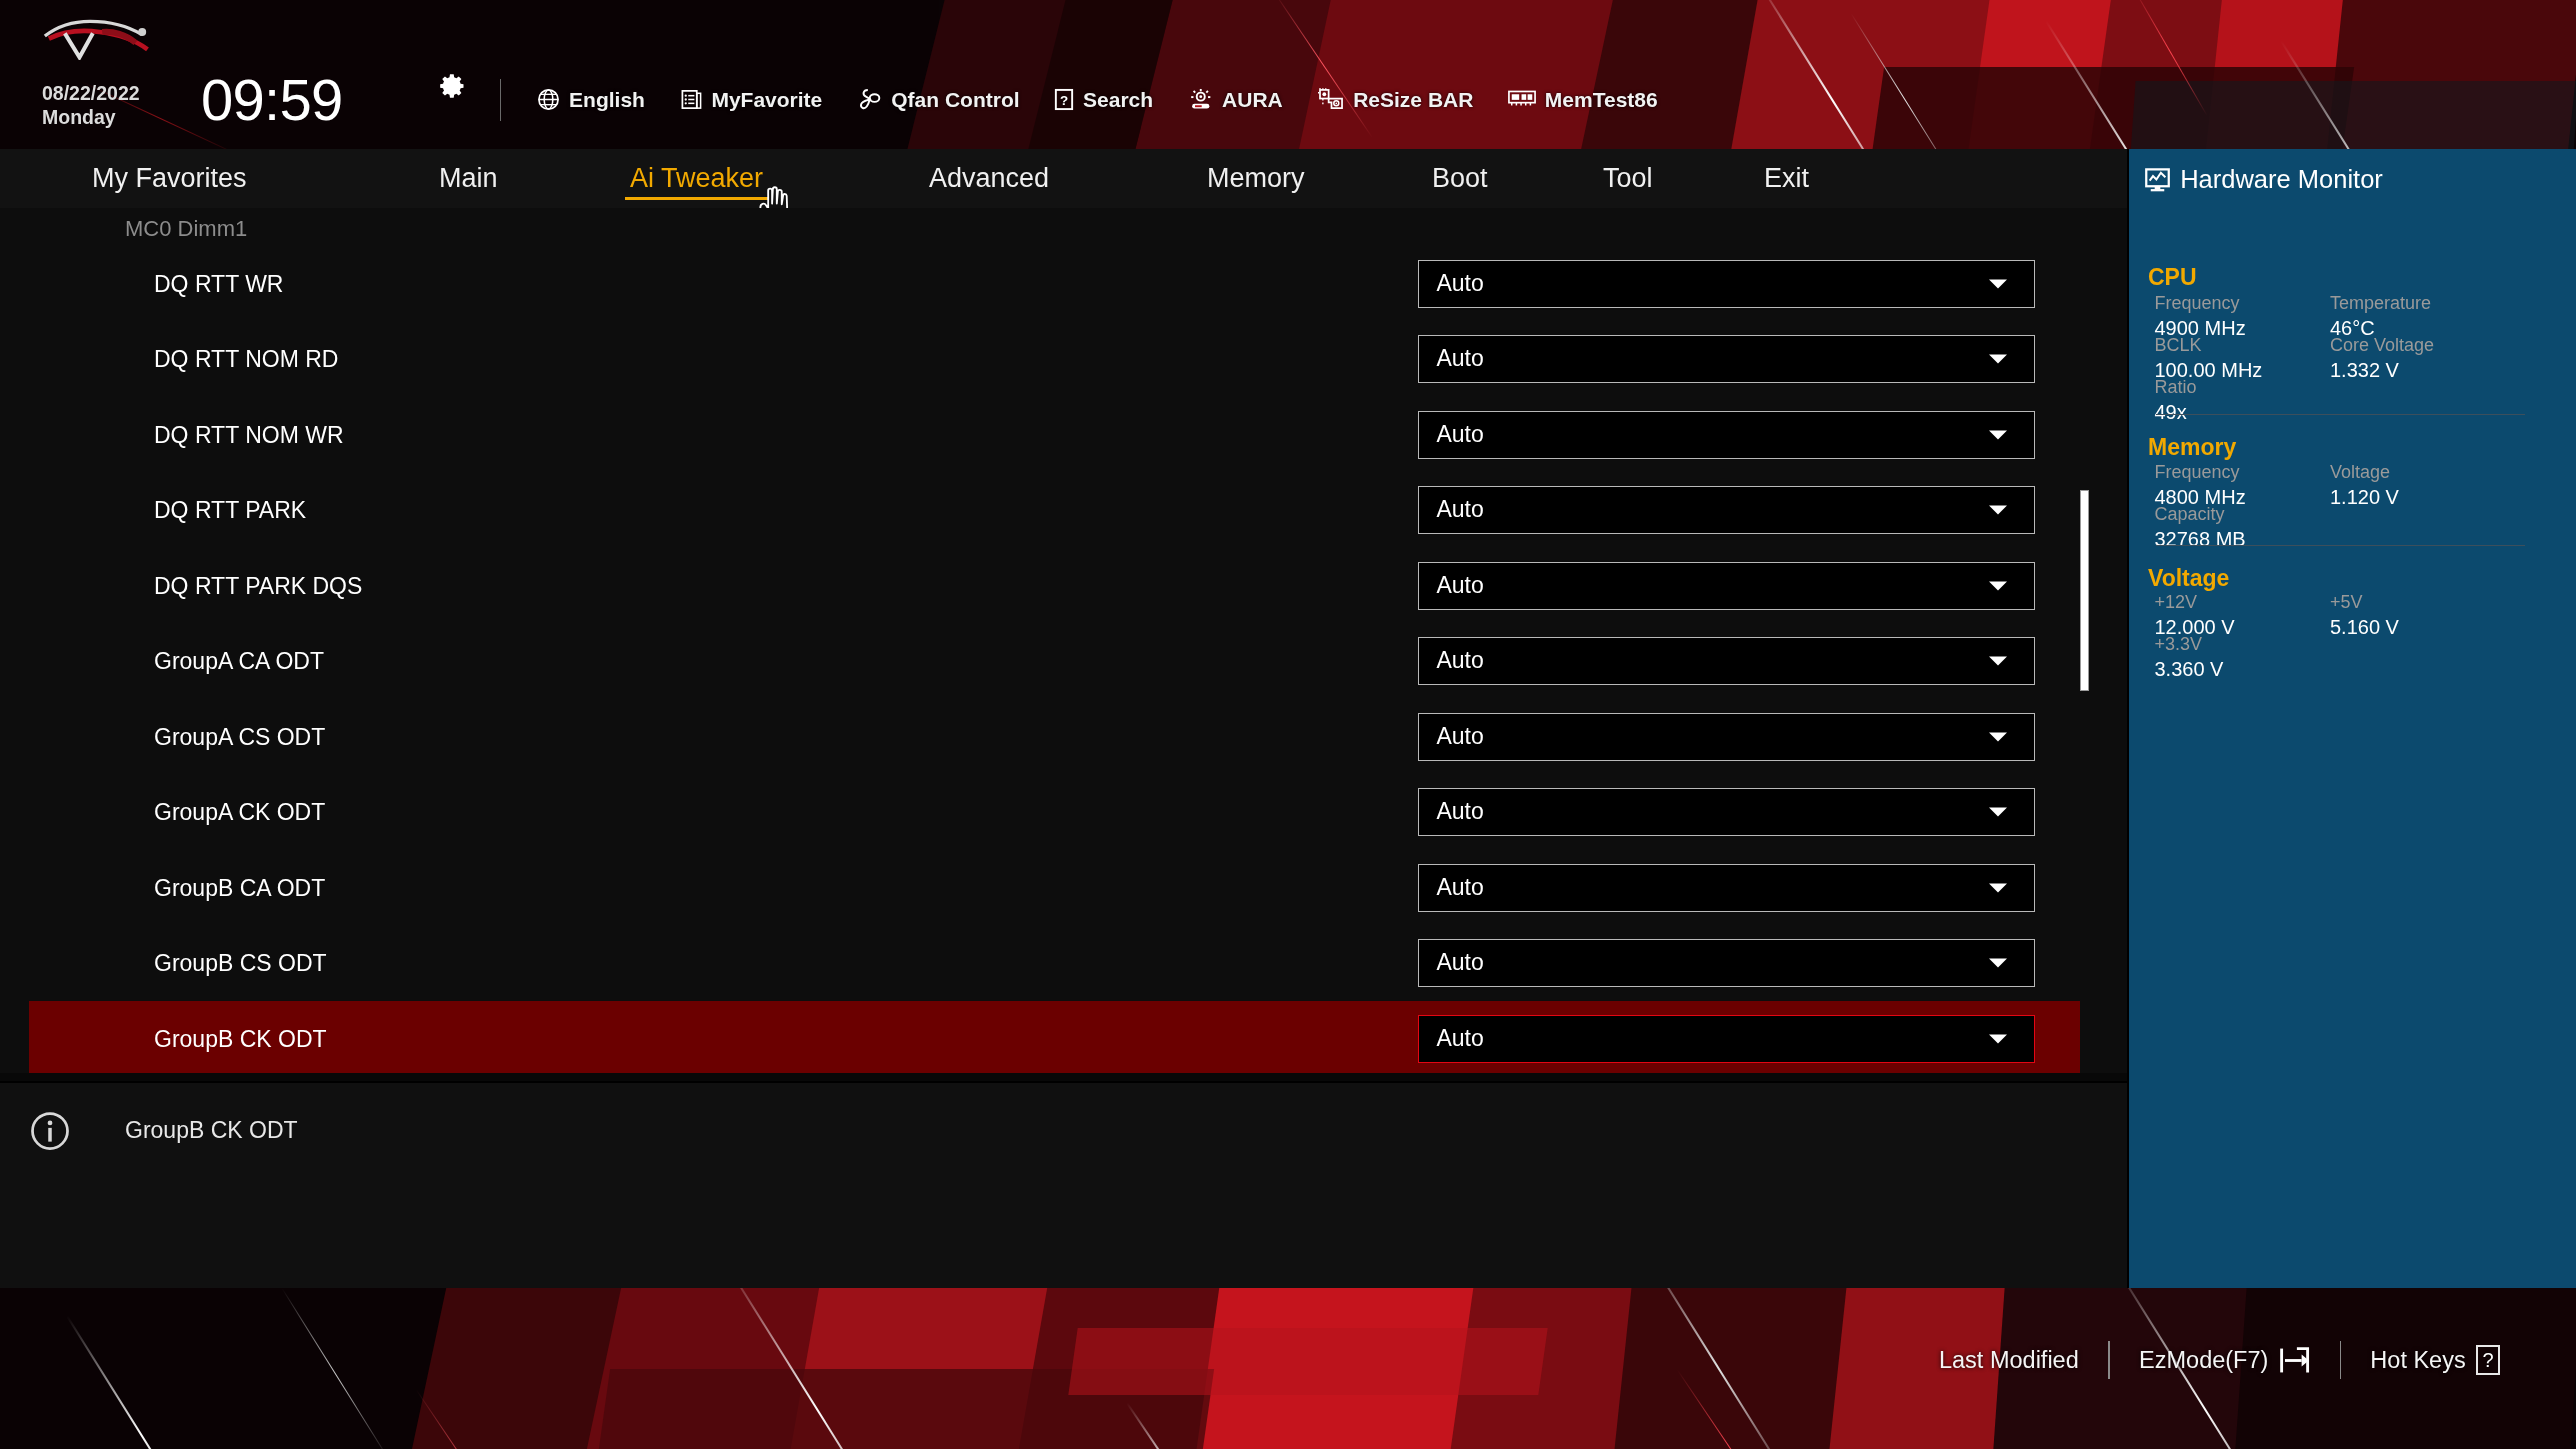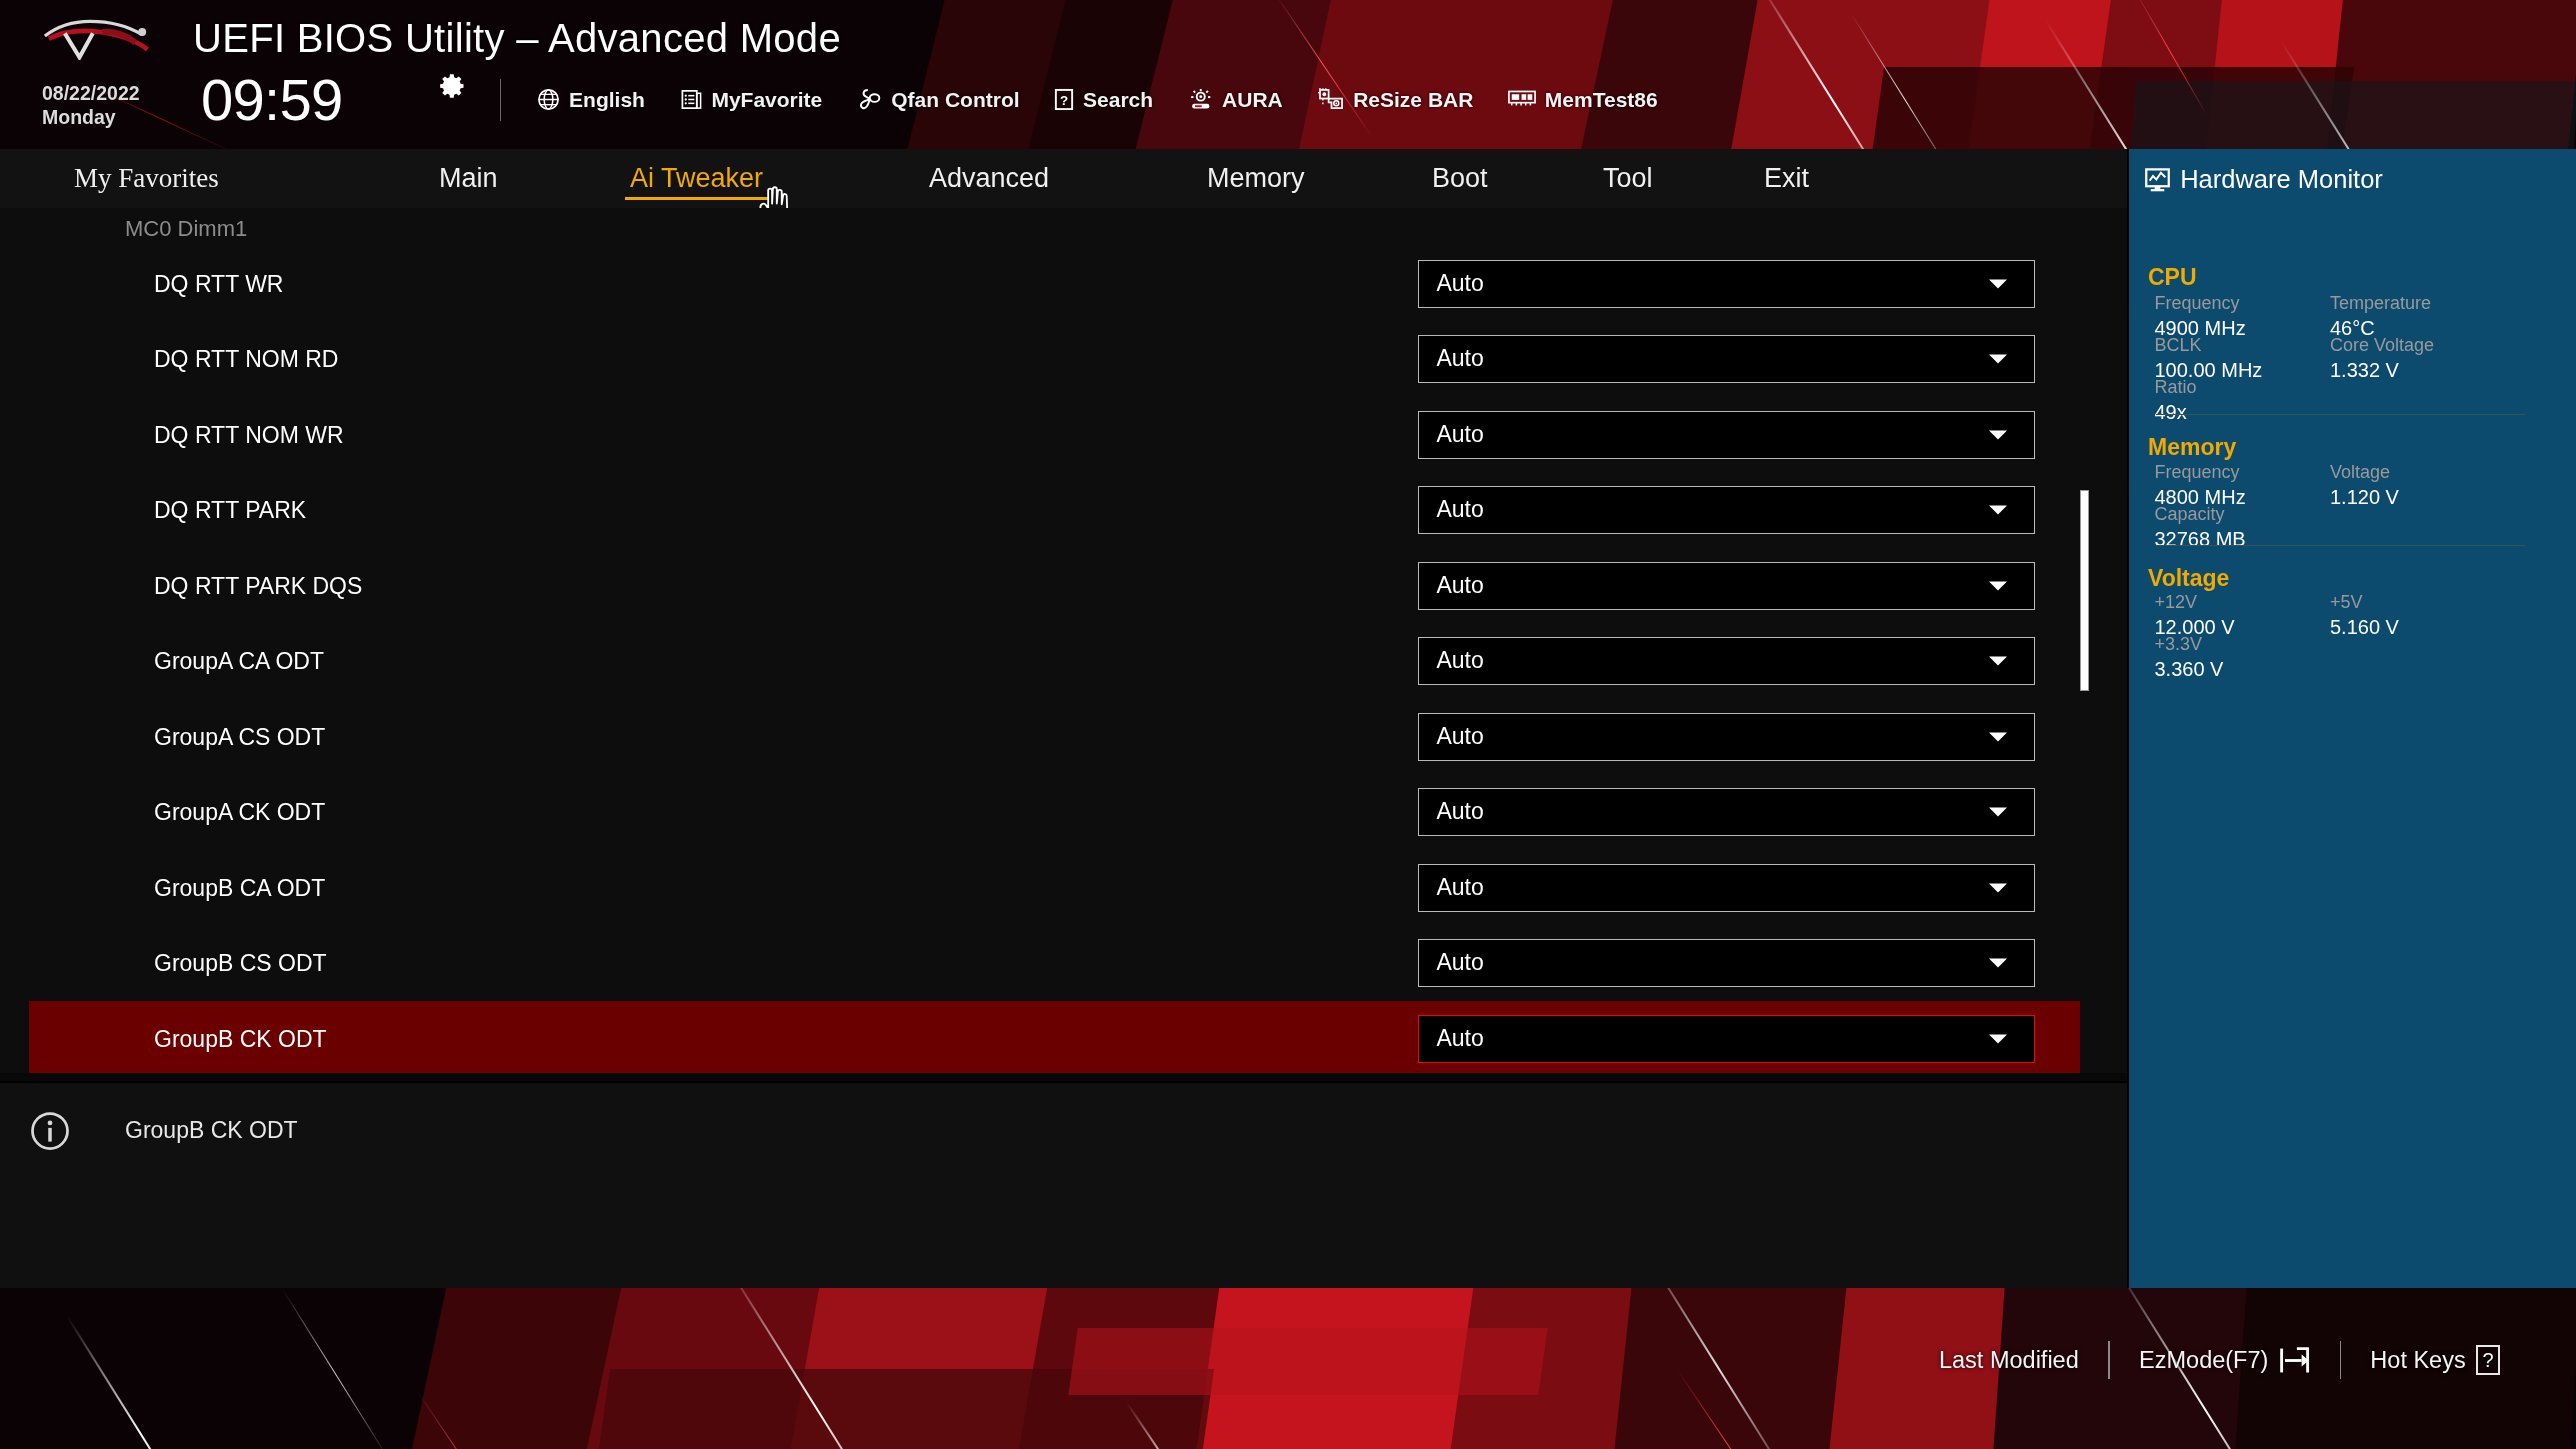--- a/index.html
+++ b/index.html
@@ -138,21 +138,20 @@
       </div>
 
     <svg class="logo" viewBox="0 0 175 66">
       <path d="M4 30 C22 16, 44 8, 72 8 C104 8, 130 16, 150 28" fill="none" stroke="#d8d8d8" stroke-width="5"></path>
       <path d="M10 34 C30 24, 56 20, 86 24 C118 28, 142 38, 158 50" fill="none" stroke="#b81020" stroke-width="7"></path>
       <path d="M34 26 L56 62 L76 26" fill="none" stroke="#e0e0e0" stroke-width="6"></path>
       <path d="M90 24 C106 22, 126 28, 140 40" fill="none" stroke="#8d0d18" stroke-width="9"></path>
       <circle cx="150" cy="24" r="6" fill="#d0d0d0"></circle>
     </svg>
 
-    <div class="title">UEFI BIOS Utility – Advanced Mode</div>
 
     <div class="datebox">
       <div>08/22/2022</div>
       <div>Monday</div>
     </div>
     <div class="clock">09:59</div>
 
     <svg class="gear" viewBox="0 0 24 24">
       <path fill="#ffffff" d="M12 8.2a3.8 3.8 0 1 0 0 7.6 3.8 3.8 0 0 0 0-7.6zm0 5.9a2.1 2.1 0 1 1 0-4.2 2.1 2.1 0 0 1 0 4.2z"></path>
       <path fill="#ffffff" d="M21 13.6v-3.2l-2.5-.4a6.9 6.9 0 0 0-.8-1.9l1.5-2-2.3-2.3-2 1.5a6.9 6.9 0 0 0-1.9-.8L12.6 2H9.4L9 4.5a6.9 6.9 0 0 0-1.9.8l-2-1.5L2.8 6.1l1.5 2a6.9 6.9 0 0 0-.8 1.9L1 10.4v3.2l2.5.4c.2.7.4 1.3.8 1.9l-1.5 2 2.3 2.3 2-1.5c.6.4 1.2.6 1.9.8l.4 2.5h3.2l.4-2.5c.7-.2 1.3-.4 1.9-.8l2 1.5 2.3-2.3-1.5-2c.4-.6.6-1.2.8-1.9l2.5-.4z"></path>
@@ -254,21 +253,21 @@
               <line x1="19" y1="15" x2="19" y2="18" stroke="#fff" stroke-width="1.6"></line>
               <line x1="24" y1="15" x2="24" y2="18" stroke="#fff" stroke-width="1.6"></line>
             </svg>
           </span>
           <span>MemTest86</span>
         </div>
       </div>
   </div>
 
   <div class="navbar" id="navbar">
-      <div class="tab" style="position: absolute; left: 50px; font-family: Liberation Serif, serif;"><span>My Favorites</span></div>
+      <div class="tab" style="position: absolute; left: 68px;"><span>My Favorites</span></div>
       <div class="tab" style="position: absolute; left: 415px;"><span>Main</span></div>
       <div class="tab active" style="position: absolute; left: 606px;"><span>Ai Tweaker</span><span class="uline"></span></div>
       <div class="tab" style="position: absolute; left: 905px;"><span>Advanced</span></div>
       <div class="tab" style="position: absolute; left: 1183px;"><span>Memory</span></div>
       <div class="tab" style="position: absolute; left: 1408px;"><span>Boot</span></div>
       <div class="tab" style="position: absolute; left: 1579px;"><span>Tool</span></div>
       <div class="tab" style="position: absolute; left: 1740px;"><span>Exit</span></div>
     </div>
 
   <svg class="cursor-hand" viewBox="0 0 28 36">

